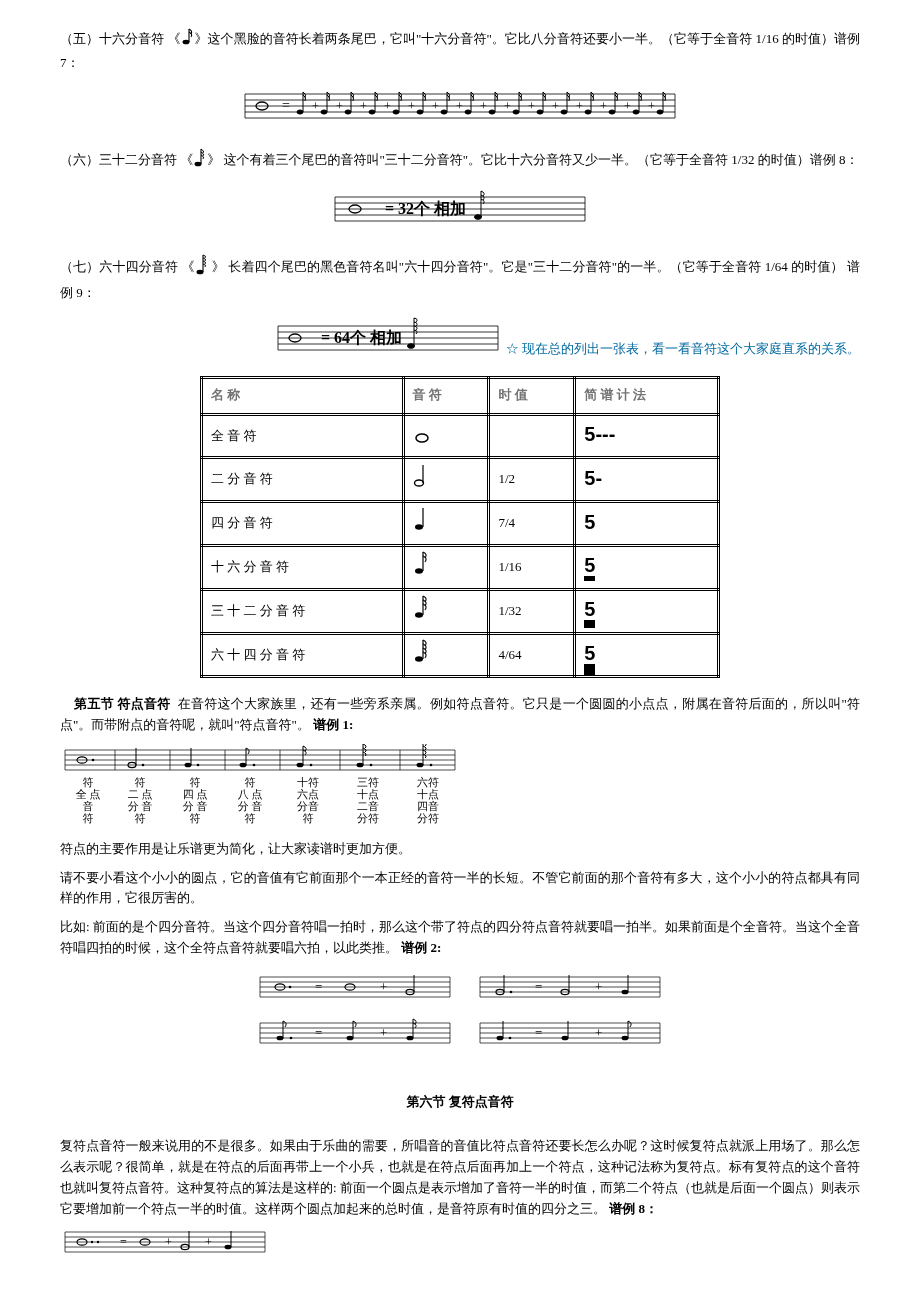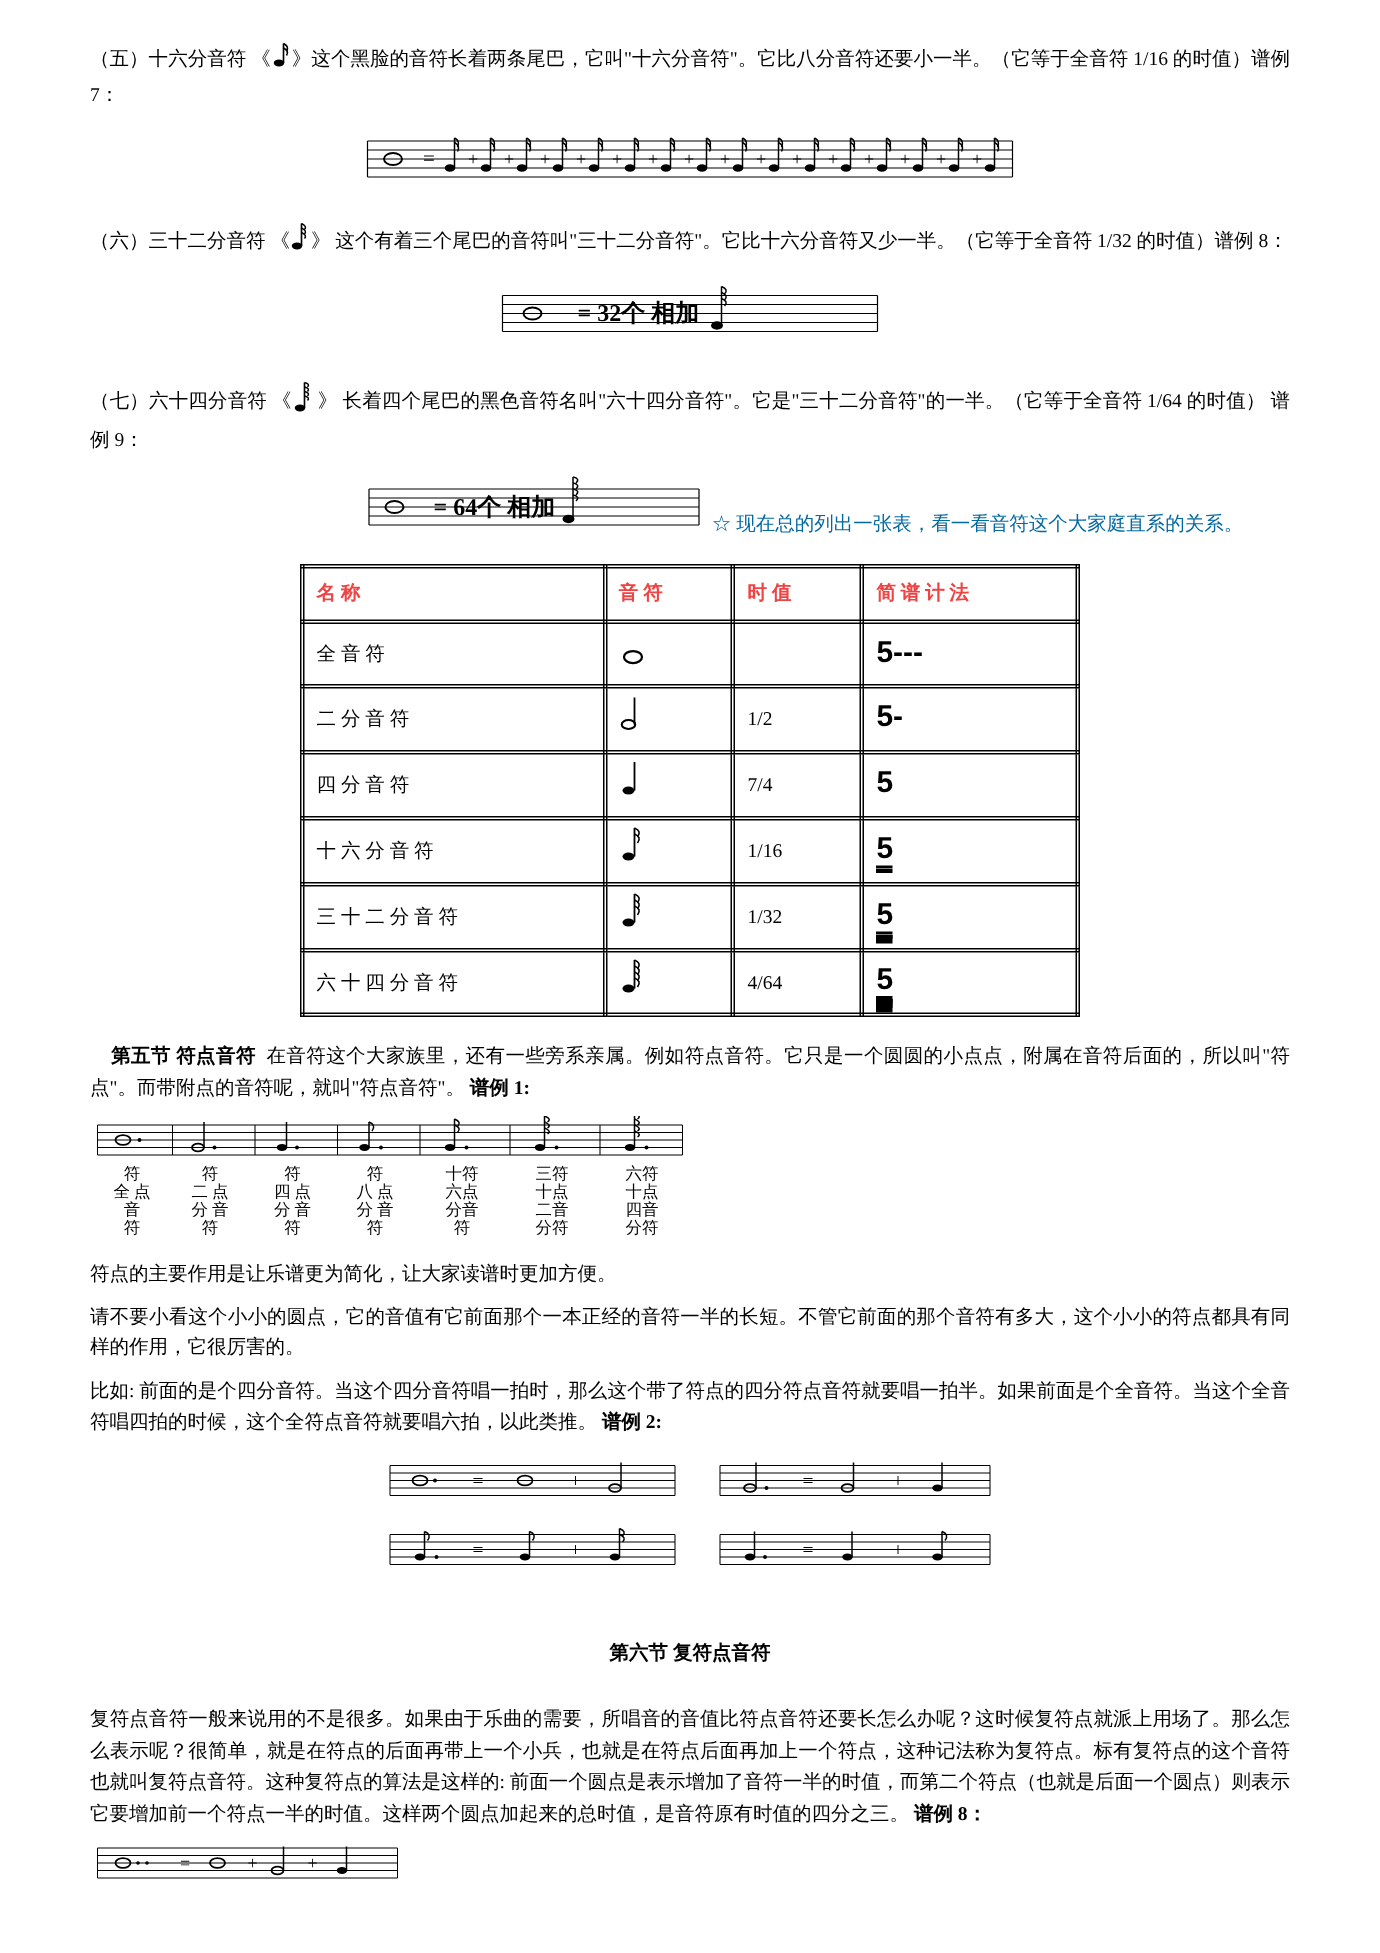--- a/index.html
+++ b/index.html
@@ -39,21 +39,21 @@
   table.notes th, table.notes td {
     border: 3px double #000;
     padding: 4px 8px;
     text-align: left;
     font-size: 13px;
     vertical-align: middle;
     height: 26px;
   }
   table.notes th {
     font-weight: bold;
-    color: #ef4444;
+    color: #737373;
   }
   .section-title {
     font-weight: bold;
     text-align: center;
     margin: 24px 0;
   }
   .jianpu {
     font-family: Arial, sans-serif;
     font-weight: bold;
     font-size: 20px;
@@ -251,21 +251,21 @@
   <span>（七）六十四分音符</span> 《<span class="noteicon"><svg width="14" height="22">
         <ellipse cx="5" cy="18" rx="3.5" ry="2.3" fill="#000"></ellipse>
         <line x1="8" y1="18" x2="8" y2="1" stroke="#000" stroke-width="1.1"></line>
         <path d="M8 1 Q12 2 10 4" fill="none" stroke="#000"></path>
         <path d="M8 4 Q12 5 10 7" fill="none" stroke="#000"></path>
         <path d="M8 7 Q12 8 10 10" fill="none" stroke="#000"></path>
         <path d="M8 10 Q12 11 10 13" fill="none" stroke="#000"></path>
       </svg></span> 》 <span>长着四个尾巴的黑色音符名叫"六十四分音符"。它是"三十二分音符"的一半。（它等于全音符 1/64 的时值）  谱例 9：</span>
 </div>
 
-<div class="staff-block" style="text-align:center; padding-left:150px;">
+<div class="staff-block" style="text-align:right; padding-left:150px;">
   <svg width="230" height="44" style="vertical-align:bottom;">
     <g stroke="#000" stroke-width="0.8">
       <line x1="5" y1="10" x2="225" y2="10"></line>
         <line x1="5" y1="16" x2="225" y2="16"></line>
         <line x1="5" y1="22" x2="225" y2="22"></line>
         <line x1="5" y1="28" x2="225" y2="28"></line>
         <line x1="5" y1="34" x2="225" y2="34"></line>
       <line x1="5" y1="10" x2="5" y2="34"></line>
         <line x1="225" y1="10" x2="225" y2="34"></line>
     </g>

